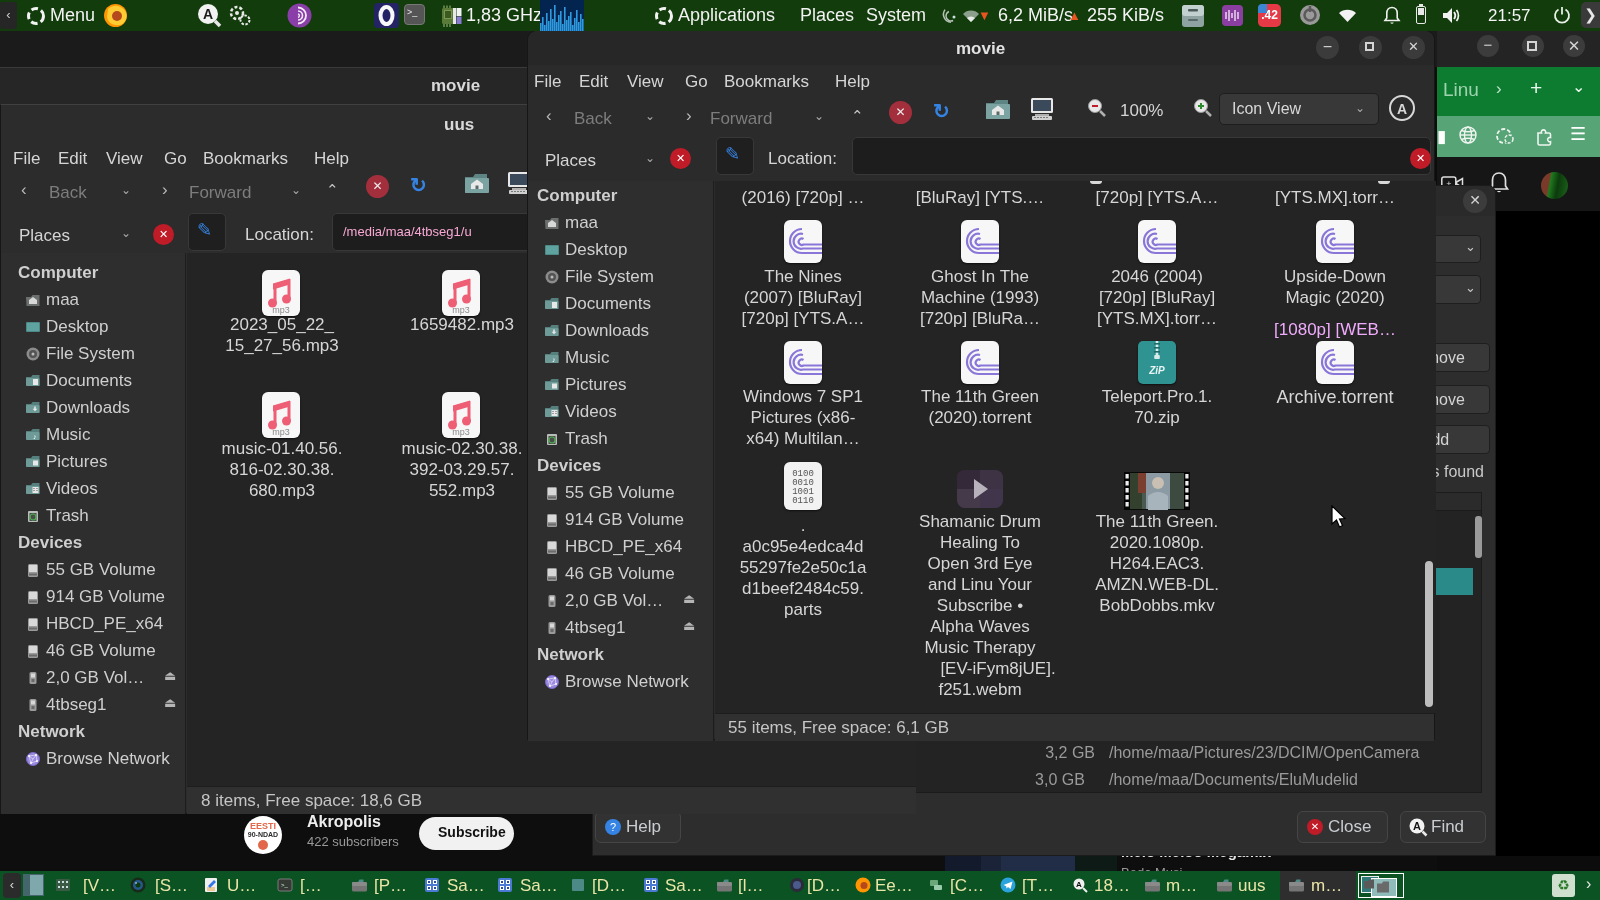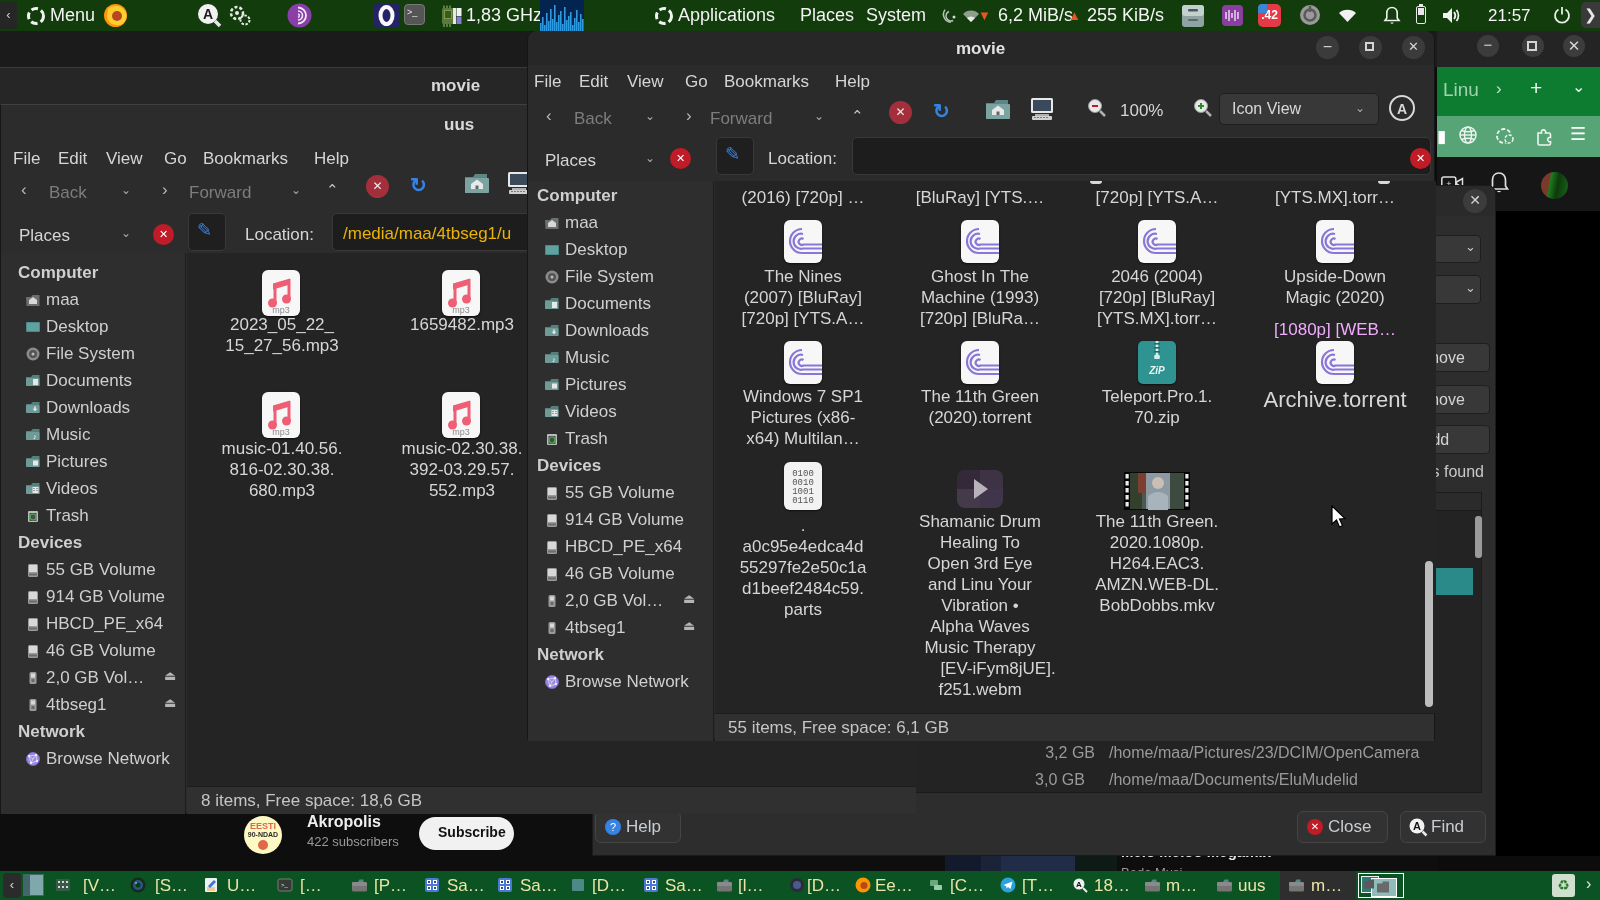--- a/index.html
+++ b/index.html
@@ -56,21 +56,21 @@
     </svg>
   <svg class="abs" style="left:1487px; top:139px;" width="24" height="26">
       <path d="M12,3 C8,3 5.5,6 5.5,10 V16 L3.5,19 H20.5 L18.5,16 V10 C18.5,6 16,3 12,3 Z" fill="none" stroke="#e0e0e0" stroke-width="1.7"></path>
       <path d="M10,21 a2.2,2.2 0 0 0 4,0" fill="#e0e0e0"></path>
     </svg>
   <div class="abs" style="left:1541px; top:141px; width:27px;height:27px;border-radius:50%;background:linear-gradient(100deg,#7a3a2a 30%,#1f7a1f 35%,#0c3a0c 60%,#1c641c);"></div>
 
   <div class="abs" style="left:1437px; top:180px; width:163px; height:645px; background:#000;"></div>
 
   <div class="abs" style="left:0; top:783px; width:1437px; height:58px; background:#0e0e0e;"></div>
-  <div class="abs" style="left:244px; top:785px; width:38px;height:38px;border-radius:50%;background:#fef9c3; overflow:hidden; text-align:center;">
+  <div class="abs" style="left:244px; top:785px; width:38px;height:38px;border-radius:50%;background:#ffffff; overflow:hidden; text-align:center;">
     <div style="font-size:9px;font-weight:bold;color:#e2674a;line-height:10px;margin-top:5px;">EESTI</div>
     <div style="font-size:7px;font-weight:bold;color:#2a2a2a;line-height:8px;">90-NDAD</div>
     <div style="width:10px;height:10px;border-radius:50%;background:#e2674a;margin:1px auto;"></div>
   </div>
   <div class="abs txt" style="left:307px; top:782px; color:#eee; font-size:16px; font-weight:bold;">Akropolis</div>
   <div class="abs txt" style="left:307px; top:803px; color:#999; font-size:13px;">422 subscribers</div>
   <div class="abs" style="left:419px; top:786px; width:95px; height:33px; border-radius:17px; background:#f1f1f1;"></div>
   <div class="abs txt" style="left:438px; top:793px; color:#111; font-size:14px; font-weight:bold;">Subscribe</div>
 
   <div class="abs" style="left:945px; top:817px; width:172px; height:55px; background:#101826; overflow:hidden;">
@@ -176,21 +176,21 @@
       </g>
     </svg>
 
   <div class="abs txt" style="left:18px; top:121px; color:#d5d5d5; font-size:17px;">Places</div>
   <div class="abs txt" style="left:120px; top:121px; color:#a9a9a9; font-size:12px;">⌄</div>
   <div class="abs" style="left:152px; top:119px; width:21px;height:21px;border-radius:50%;background:#c01c28;color:#fff;font-size:11px;text-align:center;line-height:20px;">✕</div>
   <div class="abs" style="left:187px; top:108px; width:38px; height:38px; background:#1f1f1f; border-radius:5px; border:1px solid #383838;"></div>
   <div class="abs txt" style="left:196px; top:114px; color:#3584e4; font-size:18px;">✎</div>
   <div class="abs txt" style="left:244px; top:120px; color:#d5d5d5; font-size:17px;">Location:</div>
   <div class="abs" style="left:331px; top:108px; width:585px; height:38px; background:#1d1d1d; border-radius:5px; border:1px solid #383838;"></div>
-  <div class="abs txt" style="left:342px; top:119px; color:#eab308; font-size:17px;">/media/maa/4tbseg1/u</div>
+  <div class="abs txt" style="left:342px; top:119px; color:#f9a8d4; font-size:13px;">/media/maa/4tbseg1/u</div>
 
   <div class="abs" style="left:0; top:148px; width:185px; height:561px; background:#2e2e2e; border-right:1px solid #1d1d1d;"></div>
   <div class="abs" style="left:186px; top:148px; width:729px; height:533px; background:#242424;"></div>
 
   <div class="abs" style="left:186px; top:681px; width:729px; height:28px; background:#303030; border-top:1px solid #1d1d1d;"></div>
   <div class="abs txt" style="left:200px; top:686px; color:#c5c5c5; font-size:17px;">8 items, Free space: 18,6 GB</div>
 
   <div id="uus-side">
 <div class="abs txt" style="left:17px; top:158px; color:#cfcfcf; font-size:17px; font-weight:bold;">Computer</div>
 <div class="abs" style="left:24px; top:187px; width:16px; height:16px;"><svg width="16" height="16">
@@ -615,21 +615,21 @@
 <div class="abs txt" style="left:629px; top:356px; color:#d6d6d6; font-size:17px; transform:translateX(-50%);">Teleport.Pro.1.</div>
 <div class="abs txt" style="left:629px; top:377px; color:#d6d6d6; font-size:17px; transform:translateX(-50%);">70.zip</div>
 <div class="abs" style="left:788px; top:310px; width:38px; height:43px; background:#f7f7f7; border-radius:6px; box-shadow:0 1px 2px rgba(0,0,0,0.6); overflow:hidden;">
 <svg width="38" height="43" viewBox="0 0 38 43">
           <g stroke="#8a76d8" stroke-width="2.2" fill="none">
             <path d="M18,9 A 12,12 0 1 0 18,33 H 40"></path>
             <path d="M19,14 A 7.5,7.5 0 1 0 19,28.5 H 40"></path>
             <path d="M19.5,19 A 3.2,3.2 0 1 0 19.5,24.5 H 40"></path>
           </g>
         </svg></div>
-<div class="abs txt" style="left:807px; top:356px; color:#d6d6d6; font-size:22px; transform:translateX(-50%);">Archive.torrent</div>
+<div class="abs txt" style="left:807px; top:356px; color:#d6d6d6; font-size:18px; transform:translateX(-50%);">Archive.torrent</div>
 <div class="abs" style="left:256px; top:431px; width:38px; height:48px; background:#f2f2f2; border-radius:6px; box-shadow:0 1px 2px rgba(0,0,0,0.6);">
 <svg width="38" height="48" viewBox="0 0 38 48">
           <text x="19" y="14" font-size="9" fill="#555" text-anchor="middle" font-family="Liberation Mono">0100</text>
           <text x="19" y="23" font-size="9" fill="#555" text-anchor="middle" font-family="Liberation Mono">0010</text>
           <text x="19" y="32" font-size="9" fill="#555" text-anchor="middle" font-family="Liberation Mono">1001</text>
           <text x="19" y="41" font-size="9" fill="#555" text-anchor="middle" font-family="Liberation Mono">0110</text>
         </svg></div>
 <div class="abs txt" style="left:275px; top:485px; color:#d6d6d6; font-size:17px; transform:translateX(-50%);">.</div>
 <div class="abs txt" style="left:275px; top:506px; color:#d6d6d6; font-size:17px; transform:translateX(-50%);">a0c95e4edca4d</div>
 <div class="abs txt" style="left:275px; top:527px; color:#d6d6d6; font-size:17px; transform:translateX(-50%);">55297fe2e50c1a</div>
@@ -640,21 +640,21 @@
           <rect x="0" y="0" width="23" height="19" fill="#342938"></rect>
           <rect x="23" y="0" width="23" height="19" fill="#3e3344"></rect>
           <rect x="0" y="19" width="23" height="19" fill="#443a4a"></rect>
           <rect x="23" y="19" width="23" height="19" fill="#40354a"></rect>
           <path d="M17,9 L31,19 L17,29 Z" fill="#b8b2bc"></path>
         </svg></div>
 <div class="abs txt" style="left:452px; top:481px; color:#d6d6d6; font-size:17px; transform:translateX(-50%);">Shamanic Drum</div>
 <div class="abs txt" style="left:452px; top:502px; color:#d6d6d6; font-size:17px; transform:translateX(-50%);">Healing To</div>
 <div class="abs txt" style="left:452px; top:523px; color:#d6d6d6; font-size:17px; transform:translateX(-50%);">Open 3rd Eye</div>
 <div class="abs txt" style="left:452px; top:544px; color:#d6d6d6; font-size:17px; transform:translateX(-50%);">and Linu Your</div>
-<div class="abs txt" style="left:452px; top:565px; color:#d6d6d6; font-size:17px; transform:translateX(-50%);">Vibration •</div>
+<div class="abs txt" style="left:452px; top:565px; color:#d6d6d6; font-size:17px; transform:translateX(-50%);">Subscribe •</div>
 <div class="abs txt" style="left:452px; top:586px; color:#d6d6d6; font-size:17px; transform:translateX(-50%);">Alpha Waves</div>
 <div class="abs txt" style="left:452px; top:607px; color:#d6d6d6; font-size:17px; transform:translateX(-50%);">Music Therapy</div>
 <div class="abs txt" style="left:452px; top:628px; color:#d6d6d6; font-size:17px; transform:translateX(-50%);margin-left:18px;">[EV-iFym8jUE].</div>
 <div class="abs txt" style="left:452px; top:649px; color:#d6d6d6; font-size:17px; transform:translateX(-50%);">f251.webm</div>
 <div class="abs" style="left:596px; top:441px; width:66px; height:38px; background:#111;">
 <svg width="66" height="38" viewBox="0 0 66 38">
           <rect x="0" y="0" width="66" height="38" fill="#0a0a0a"></rect>
           <rect x="6" y="1" width="54" height="36" fill="#4a5a50"></rect>
           <rect x="6" y="1" width="12" height="36" fill="#33402e"></rect>
           <rect x="14" y="1" width="8" height="20" fill="#7a3f2e"></rect>

